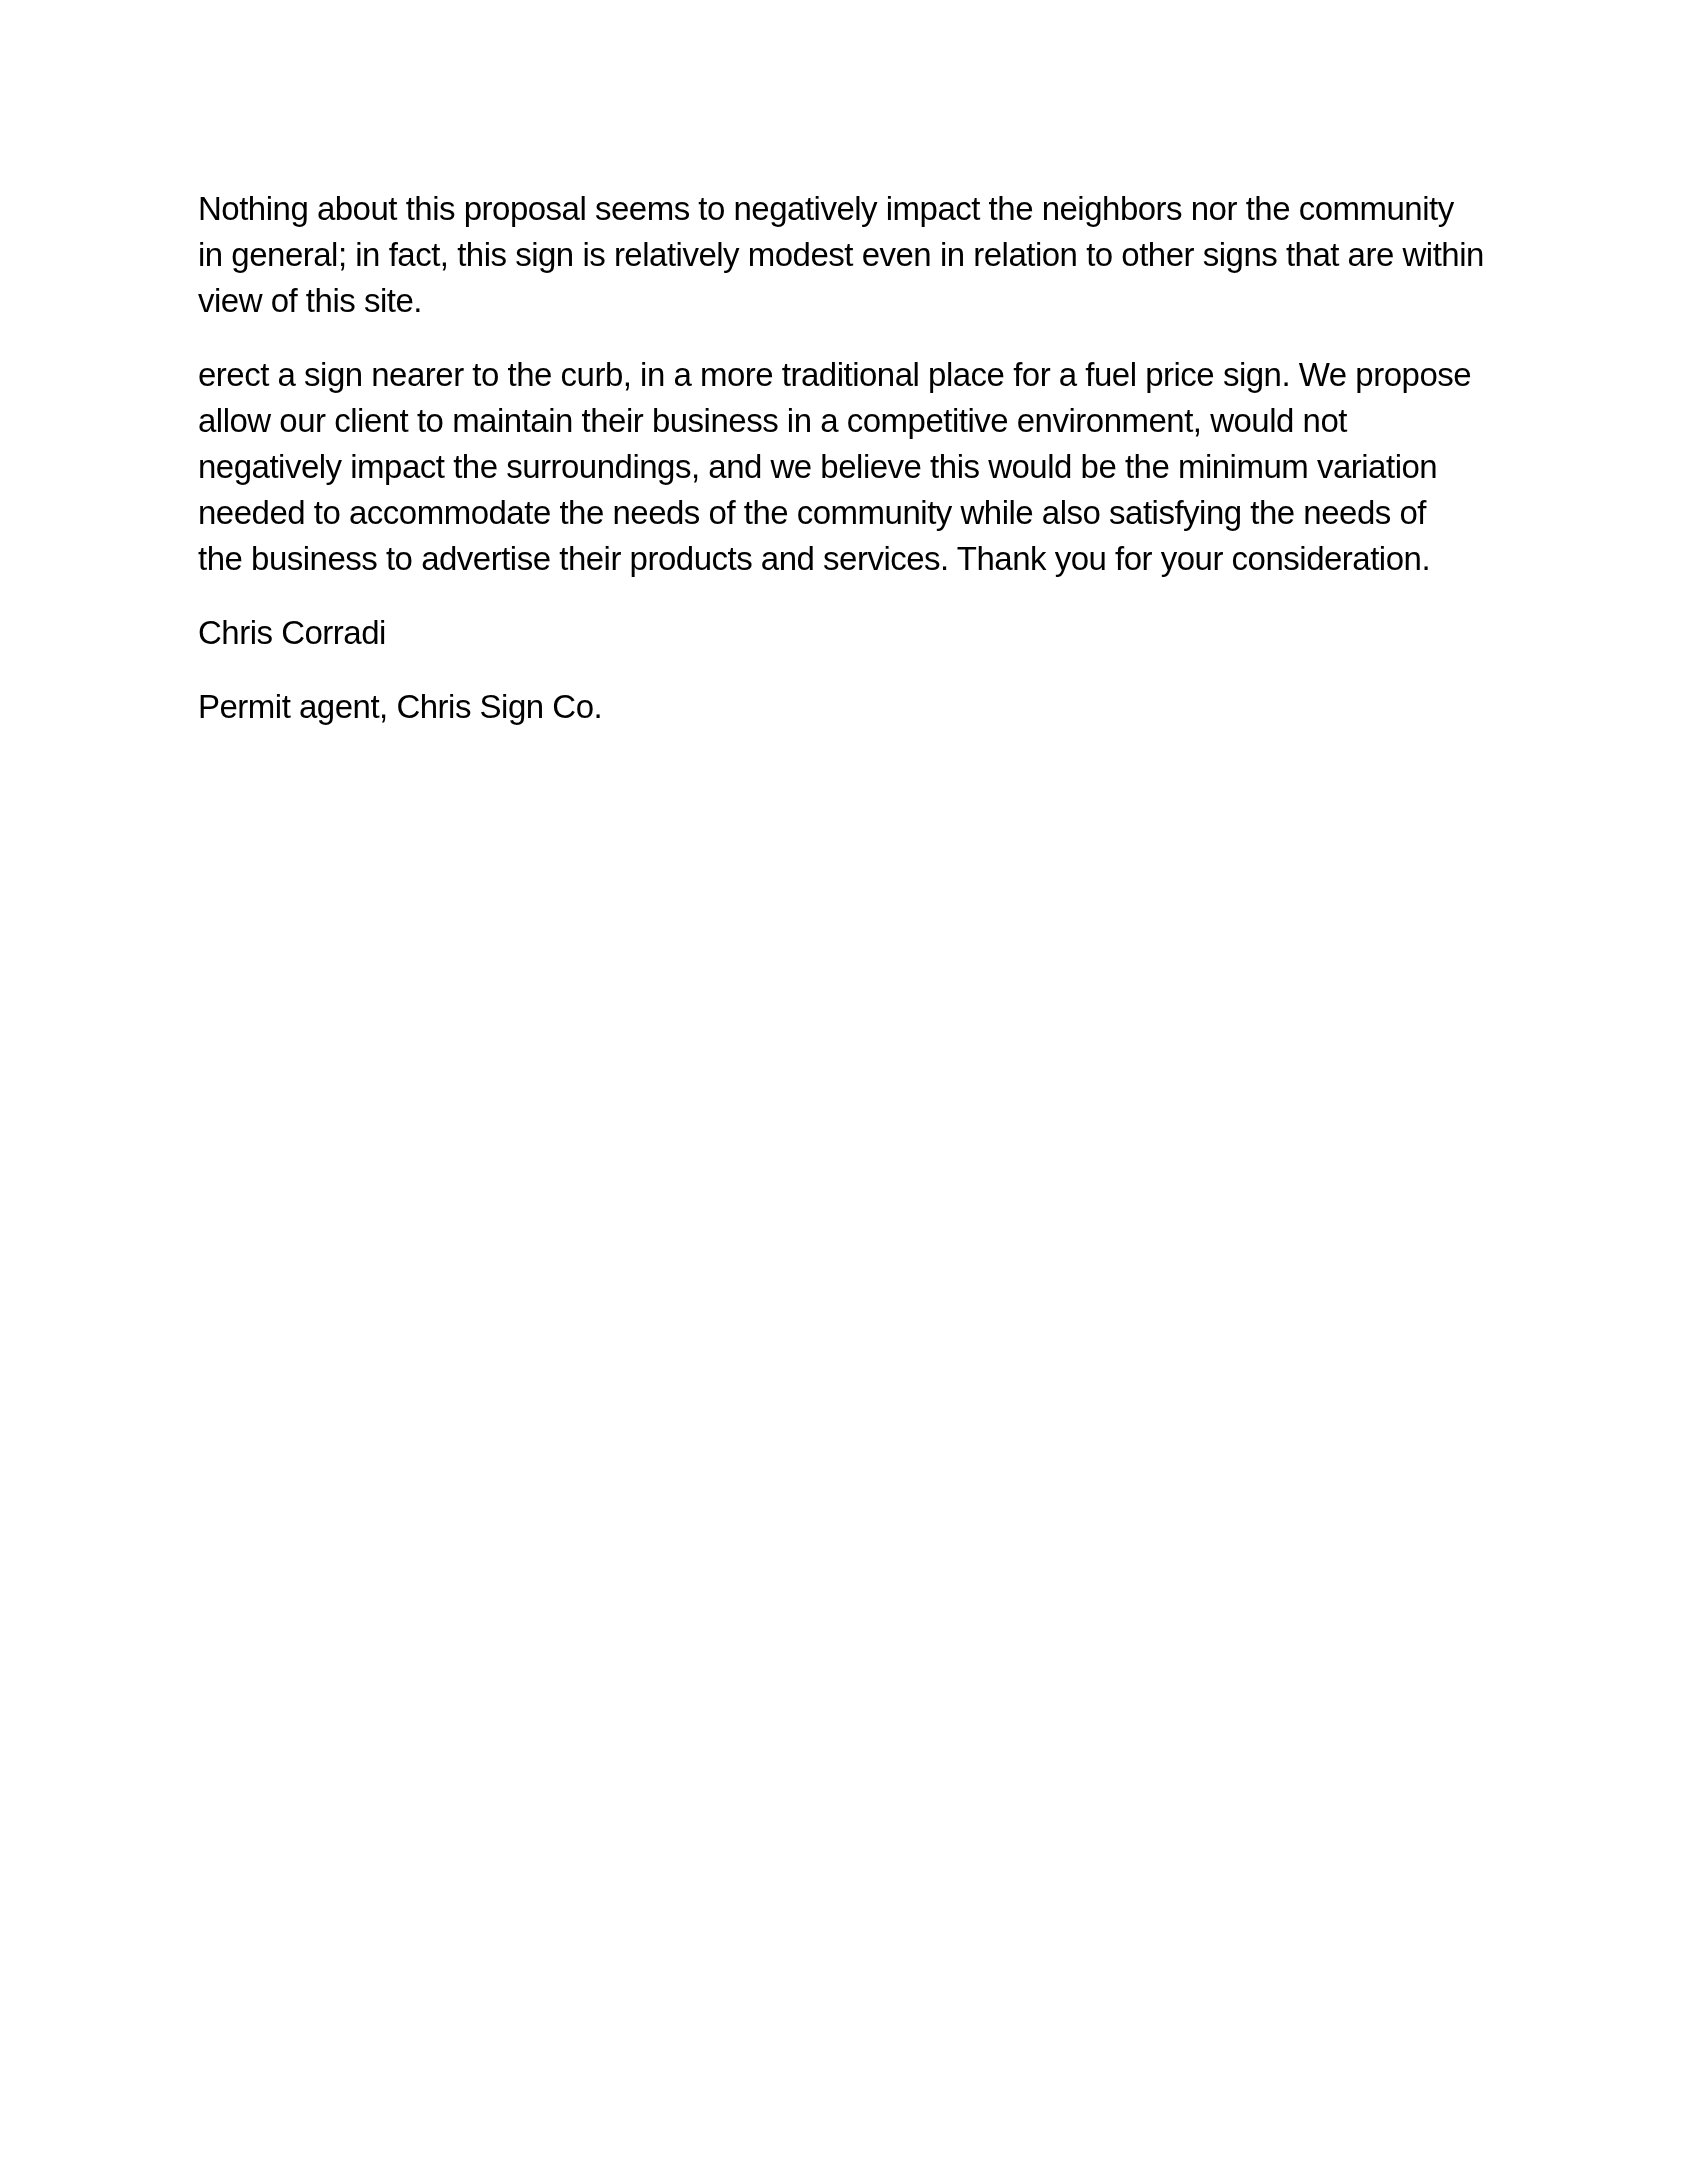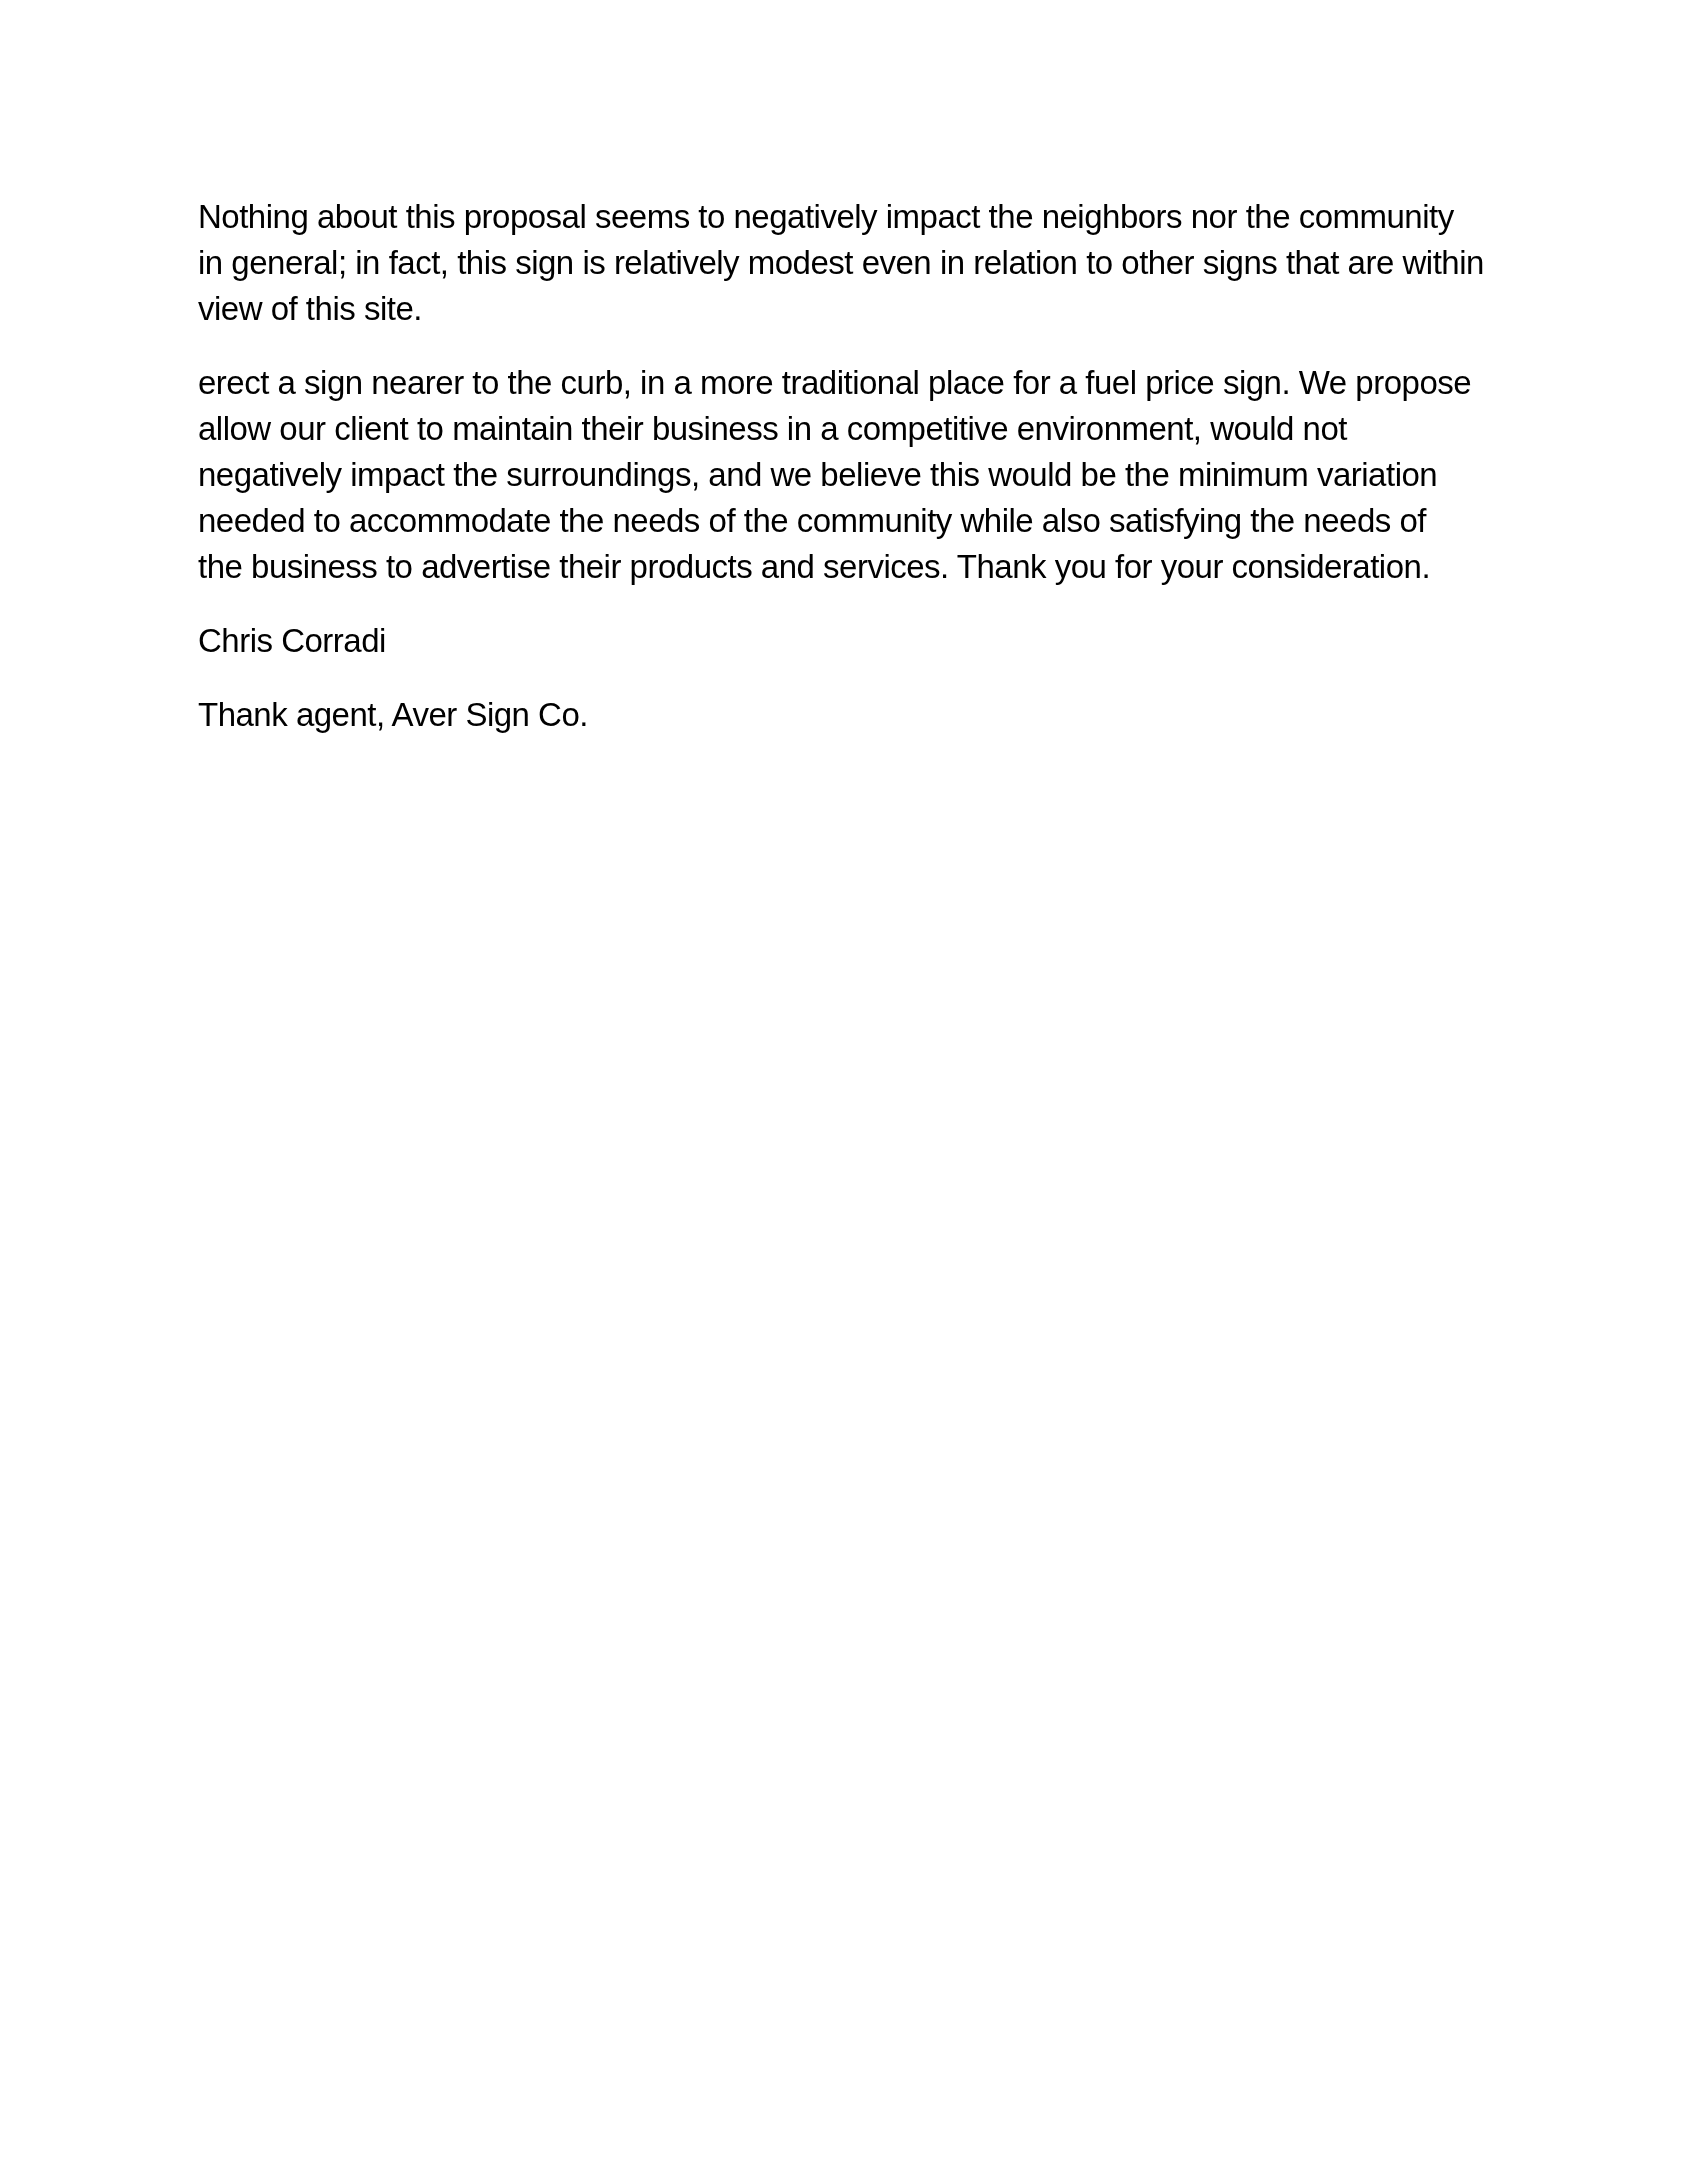--- a/index.html
+++ b/index.html
@@ -10,21 +10,21 @@
   .page {
     position: relative;
     width: 1683px;
     height: 2178px;
     background: #ffffff;
     overflow: hidden;
   }
   .content {
     position: absolute;
     left: 198px;
-    top: 194px;
+    top: 186px;
     width: 1287px;
     font-family: "Liberation Sans", sans-serif;
     font-size: 33px;
     line-height: 46px;
     letter-spacing: -0.5px;
     color: #000000;
   }
   .para {
     margin: 0 0 28px 0;
   }
@@ -51,18 +51,18 @@
       <div class="line">needed to accommodate the needs of the community while also satisfying the needs of</div>
       <div class="line">the business to advertise their products and services. Thank you for your consideration.</div>
     </div>
 
 
     <div class="para">
       <div class="line">Chris Corradi</div>
     </div>
 
     <div class="para">
-      <div class="line">Thank agent, Aver Sign Co.</div>
+      <div class="line">Permit agent, Chris Sign Co.</div>
     </div>
 
   </div>
 </div>
 
 
 </body></html>

